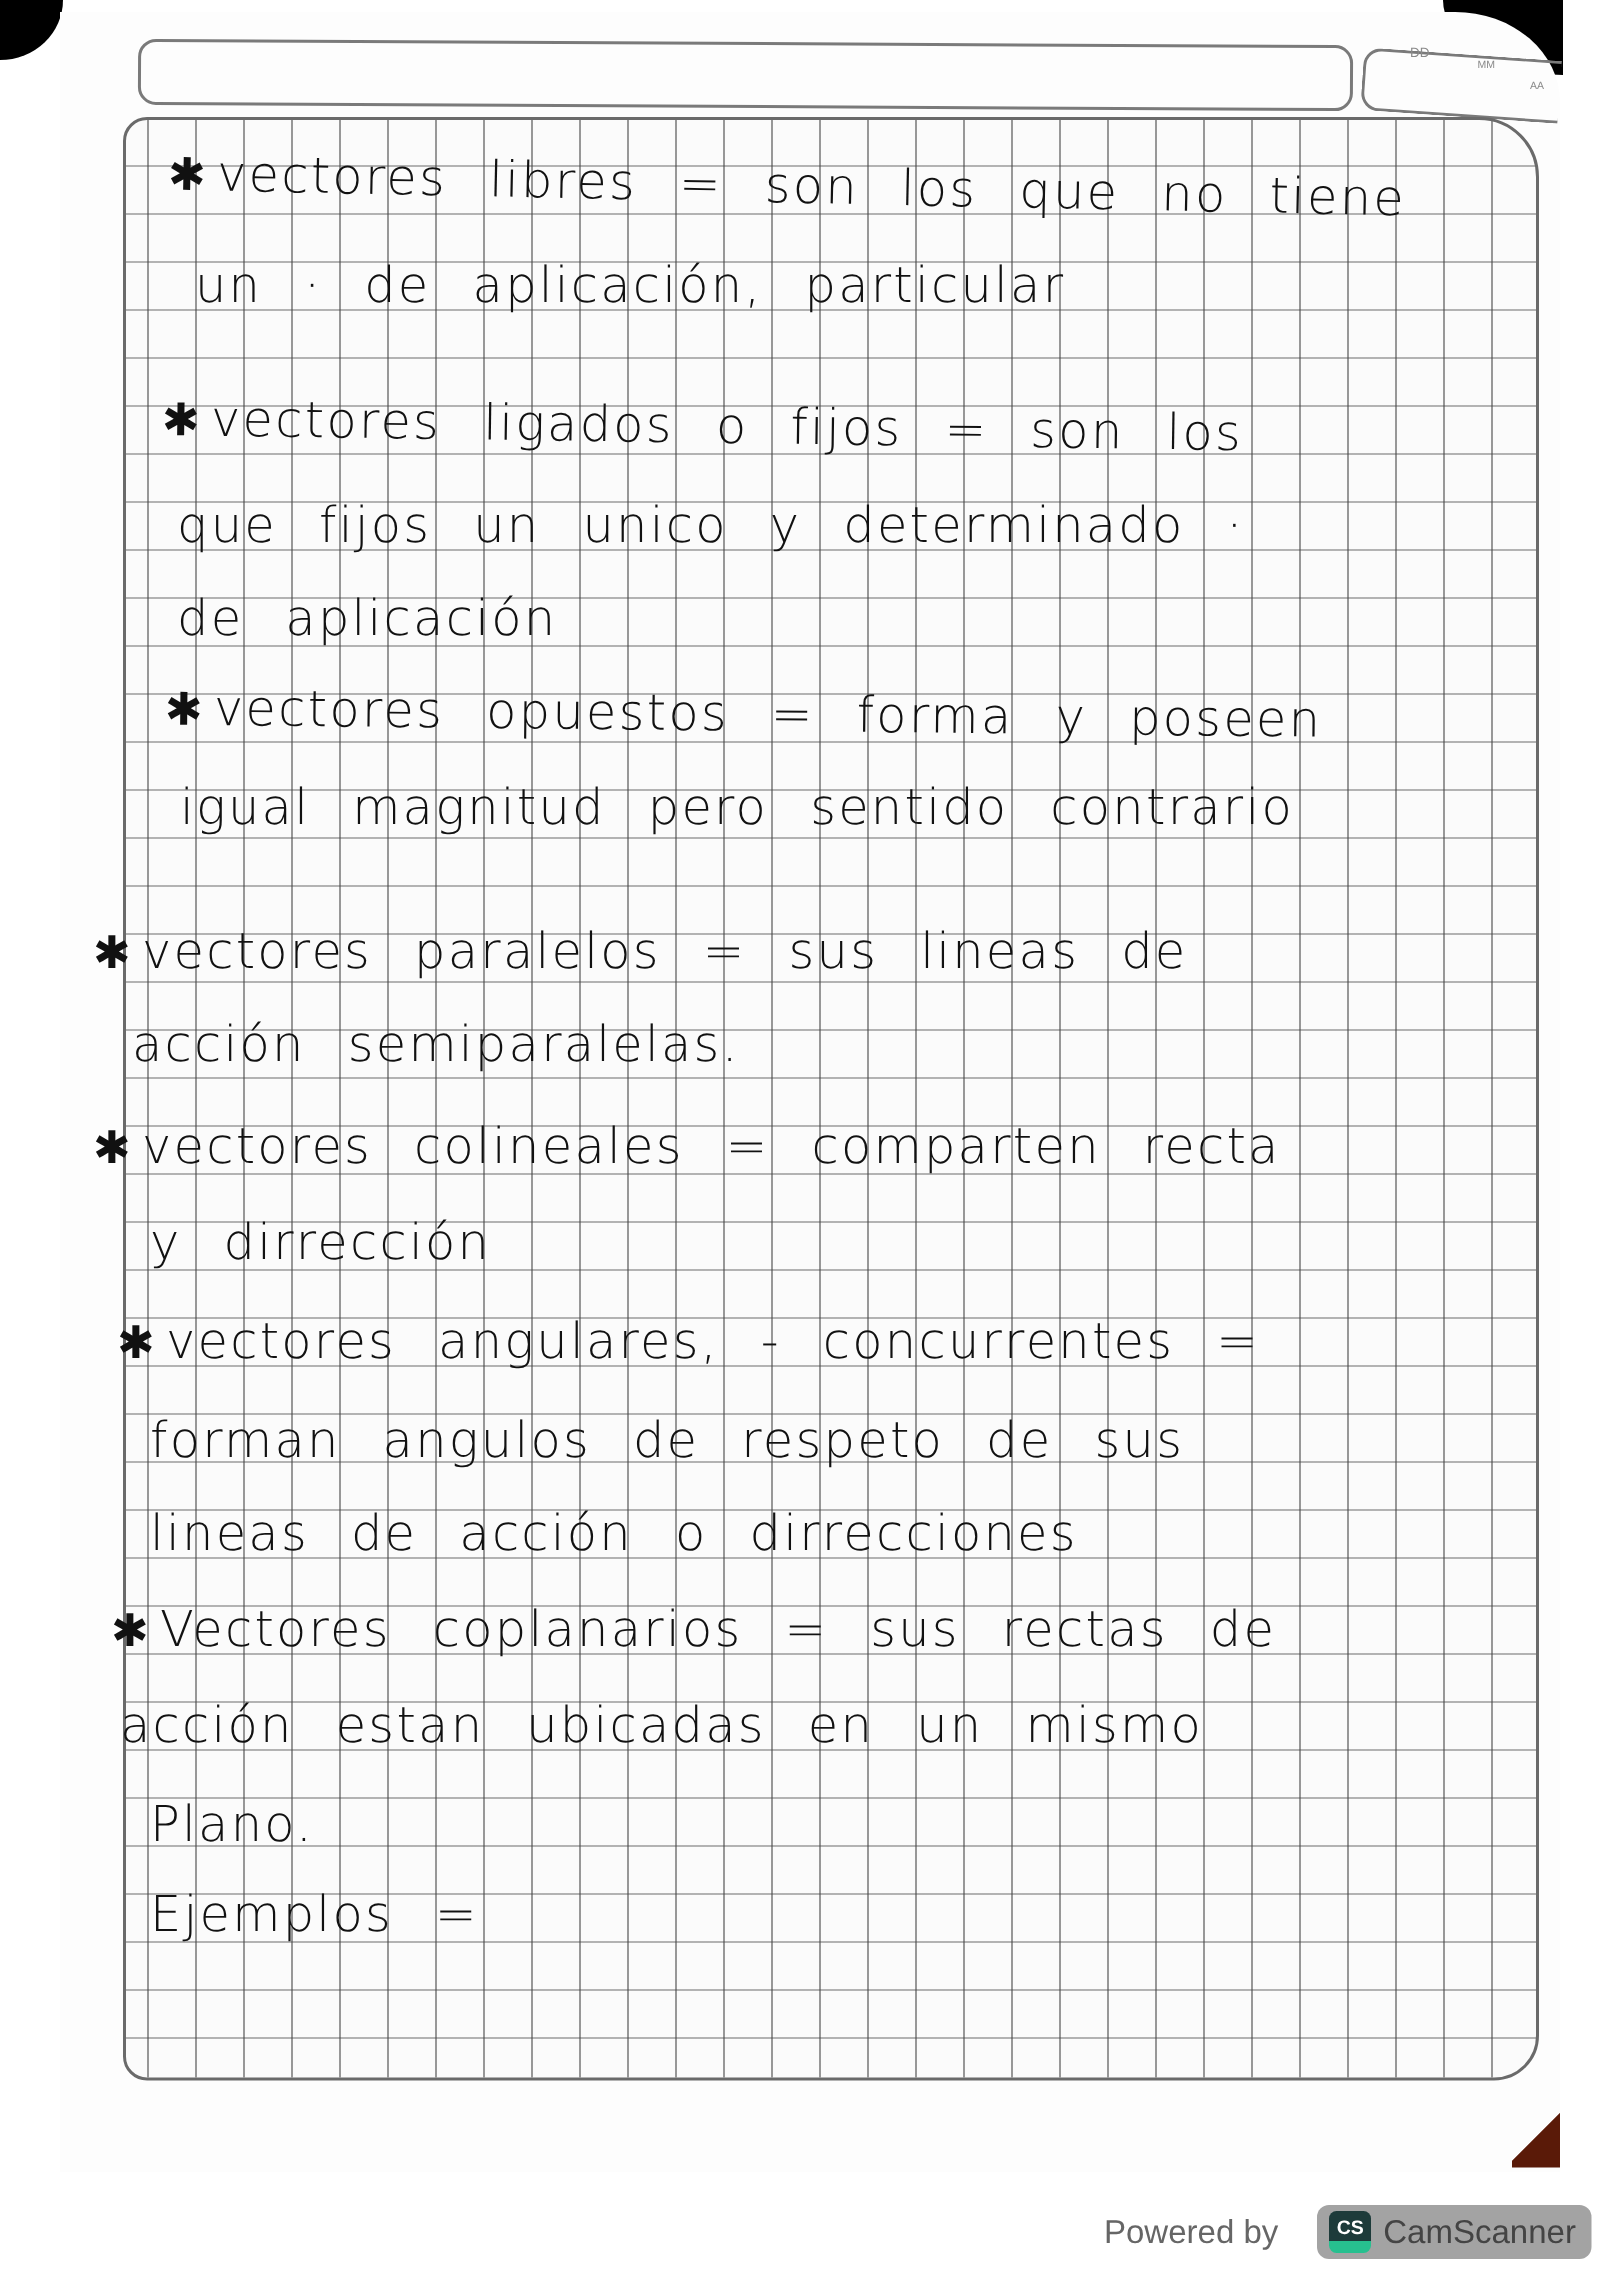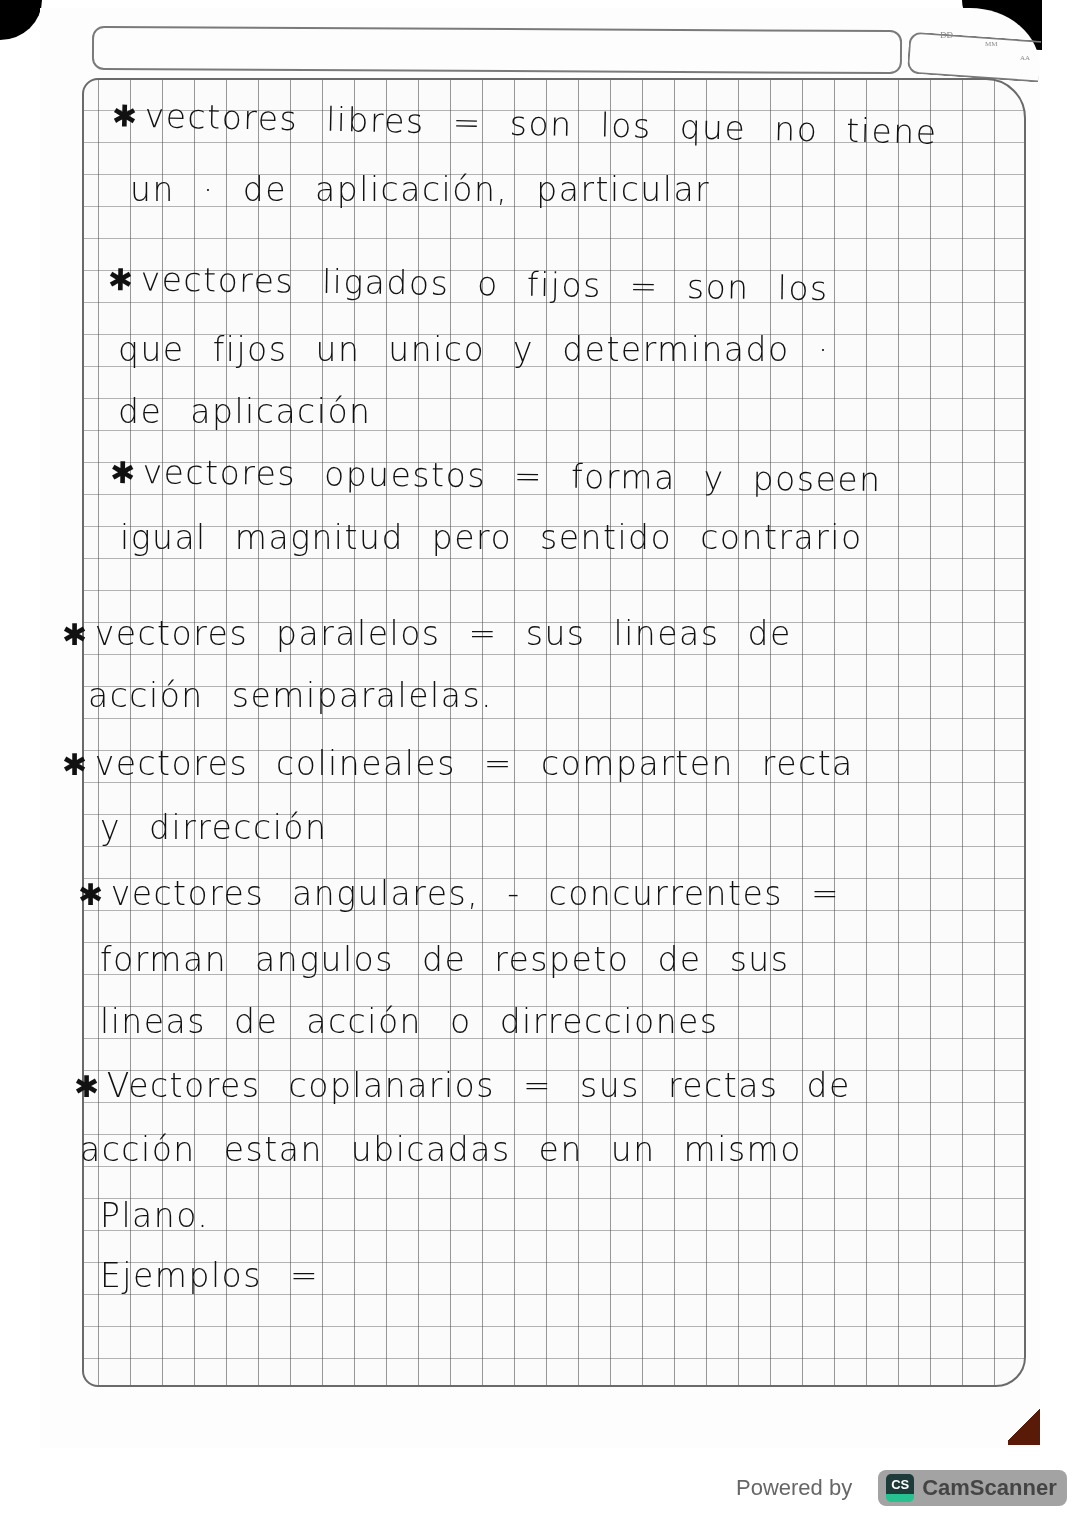--- a/index.html
+++ b/index.html
@@ -35,21 +35,21 @@
       transform: rotate(0.3deg);
     }
     .date-box {
       position: absolute; left: 908px; top: 36px; width: 130px; height: 38px;
       border: 2px solid #7a7a7a; border-radius: 12px 0 0 12px;
       border-right: none;
       transform: rotate(4deg);
     }
     .date-label {
       position: absolute; font-size: 9px; color: #8a8a8a;
-      font-family: Liberation Serif, serif;
+      font-family: Liberation Sans, sans-serif;
     }
     .grid {
       position: absolute; left: 82px; top: 78px; width: 940px; height: 1305px;
       border: 2px solid #6a6a6a; border-radius: 16px 40px 30px 16px;
       background-color: #fbfbfb;
       background-image:
         linear-gradient(to right, rgba(70,70,70,0.55) 1.5px, transparent 1.5px),
         linear-gradient(to bottom, rgba(90,90,90,0.45) 1.5px, transparent 1.5px);
       background-size: 32px 32px, 32px 32px;
       background-position: 14px 0, 0 30px;
@@ -76,21 +76,21 @@
       background: #a3a3a3; border-radius: 8px; padding: 4px 10px 4px 8px;
     }
     .cs-logo {
       width: 28px; height: 28px; border-radius: 5px;
       background: linear-gradient(to bottom, #1d3b3a 0%, #1d3b3a 72%, #27c08f 72%, #27c08f 100%);
       color: #fff; font-family: "Liberation Sans", sans-serif; font-weight: bold;
       font-size: 13px; display: flex; align-items: flex-start; justify-content: center;
       padding-top: 3px; box-sizing: border-box;
     }
     .cs-name {
-      font-family: "Liberation Sans", sans-serif; font-size: 22px; color: #444; font-weight: bold;
+      font-family: "Liberation Sans", sans-serif; font-size: 22px; color: #444; font-weight: normal;
     }
   </style>
 </head>
 <body>
 
 <div class="scan-bg"></div>
 <div class="corner-dark-tl"></div>
 <div class="corner-dark-tr"></div>
 
 <div class="page"></div>

